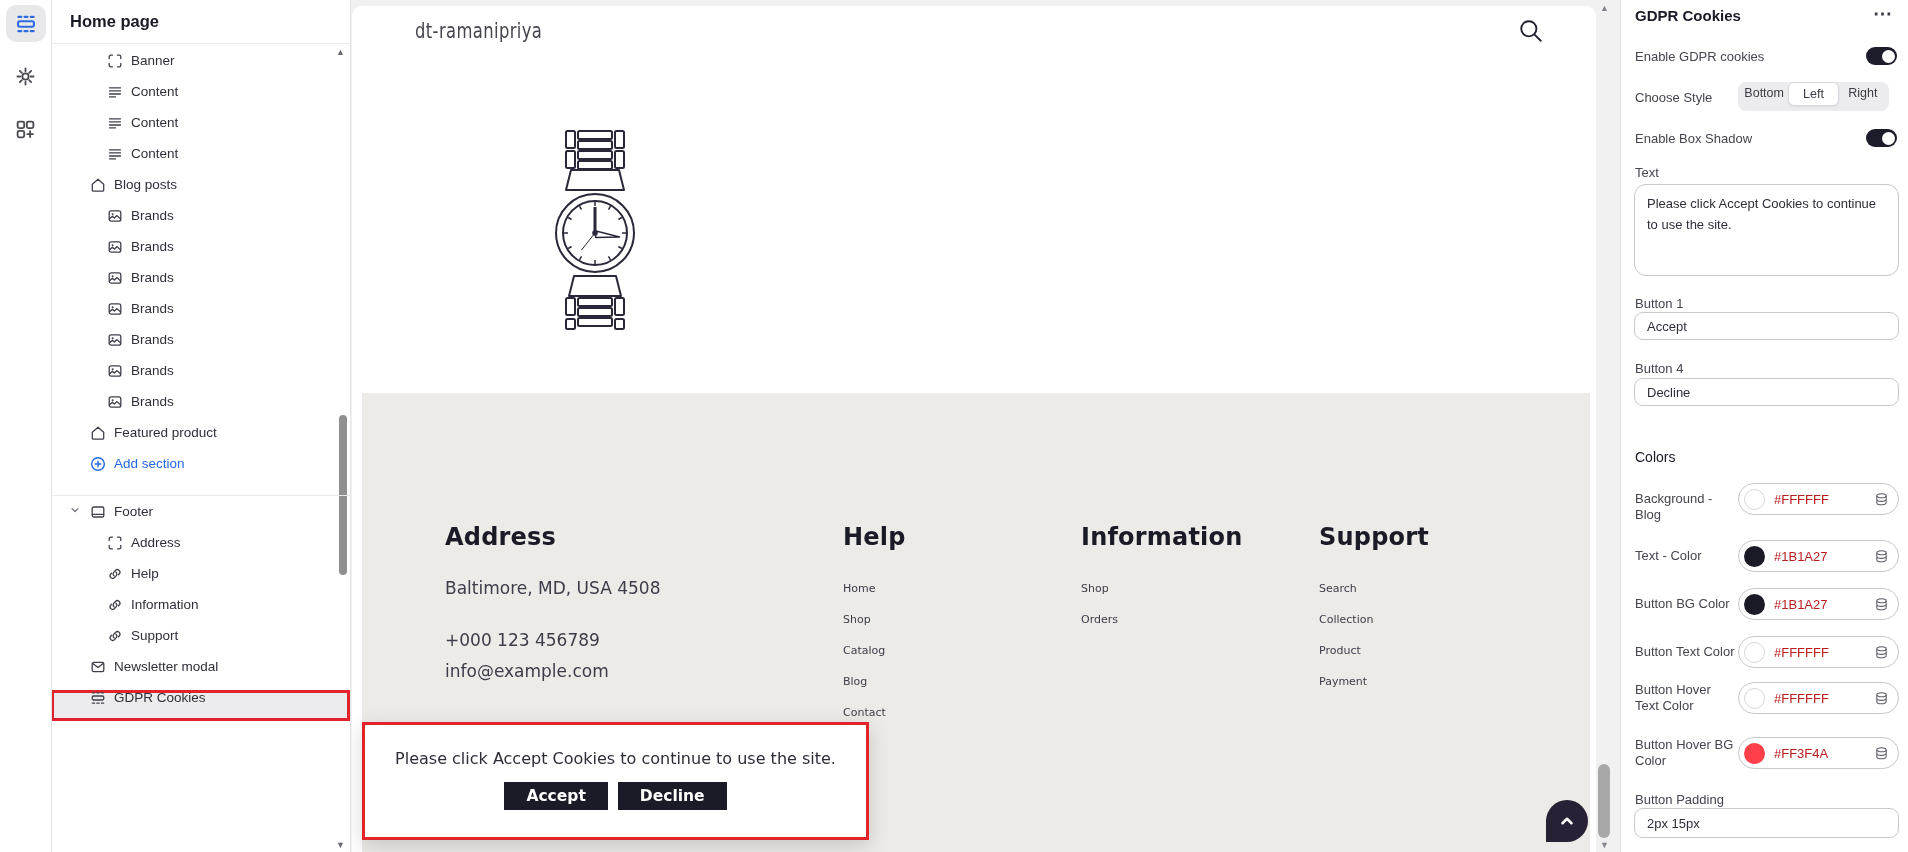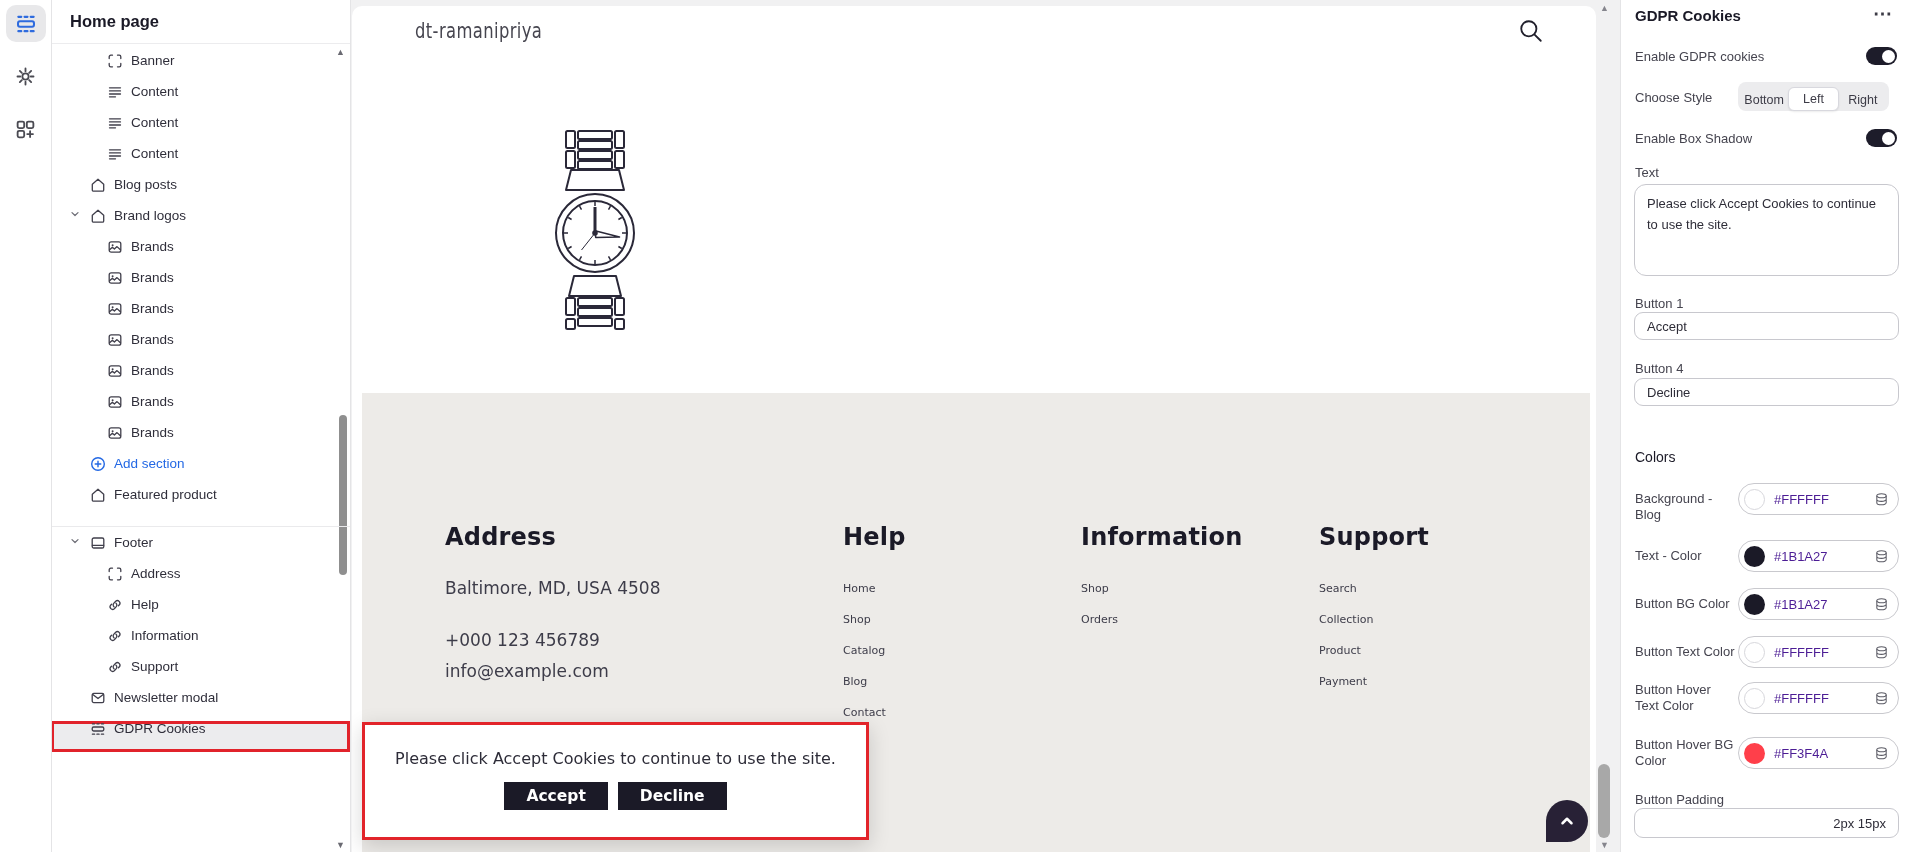--- a/index.html
+++ b/index.html
@@ -59,34 +59,34 @@
   .cv-arrow{position:absolute;left:4px;font-size:9px;color:#85858d;line-height:9px}
 
   
   .panel{position:absolute;left:1620px;top:0;width:288px;height:852px;background:#fff;border-left:1px solid #e4e4e6;z-index:4}
   .p-title{position:absolute;left:14px;top:7px;font-size:15px;font-weight:700;color:#1a1926}
   .p-more{position:absolute;right:16px;top:2px;font-size:19px;font-weight:700;color:#3c3b46;cursor:pointer;letter-spacing:1px}
   .p-label{position:absolute;left:14px;font-size:13px;color:#45444f;line-height:16px}
   .tg{position:absolute;right:12px;width:31px;height:18px;border-radius:10px;background:#1d1c2a;cursor:pointer}
   .tg::after{content:"";position:absolute;right:2.5px;top:2.5px;width:13px;height:13px;border-radius:50%;background:#fff}
   .seg{position:absolute;left:117px;top:82px;width:151px;height:29px;background:#ececee;border-radius:8px;
-       display:flex;align-items:flex-end;padding:0 2px;box-sizing:border-box}
+       display:flex;align-items:flex-start;padding:0 2px;box-sizing:border-box}
   .seg-btn{flex:1;text-align:center;font-size:12.5px;color:#3c3b46;padding:4px 0;cursor:pointer;border-radius:6px}
   .seg-btn.on{background:#fff;border:1px solid #d8d8de;box-shadow:0 1px 2px rgba(0,0,0,.08)}
   .p-area{position:absolute;left:13px;right:10px;top:184px;height:92px;border:1px solid #c8c8ce;border-radius:12px;
           padding:9px 12px;box-sizing:border-box;font-family:"Liberation Sans",sans-serif;font-size:13px;color:#2e2d38;line-height:1.6;resize:none;outline:none}
   .p-input{position:absolute;left:13px;right:10px;height:28px;border:1px solid #c8c8ce;border-radius:9px;
            padding:0 12px;box-sizing:border-box;font-family:"Liberation Sans",sans-serif;font-size:13px;color:#2e2d38;outline:none;width:265px}
   .p-sect{position:absolute;left:14px;font-size:14px;font-weight:400;color:#1a1926}
   .crow-label{position:absolute;left:14px;width:100px;font-size:13px;color:#45444f;line-height:16px}
   .pill{position:absolute;left:117px;right:10px;height:32px;border:1px solid #c9c9ce;border-radius:16px;
         display:flex;align-items:center;padding:0 9px 0 5px;box-sizing:border-box;cursor:pointer}
   .sw{width:21px;height:21px;border-radius:50%;flex:none}
   .sw.light{border:1px solid #d7d7dc;box-sizing:border-box}
-  .pill .pv{font-size:13px;color:#4c1d95;margin-left:9px;flex:1}
+  .pill .pv{font-size:13px;color:#b91c1c;margin-left:9px;flex:1}
 </style>
 </head>
 <body>
 
 <div class="rail">
   <div class="rail-btn active">
     <span>
       <svg width="22" height="22" viewBox="0 0 16 16" style="stroke:#2e6bde;fill:none;stroke-width:1.5;stroke-linecap:round;stroke-linejoin:round">
         <rect x="2.2" y="6" width="11.6" height="4" rx="1.4"></rect>
         <path d="M2.4 2.8h2.2M6.9 2.8h2.2M11.4 2.8h2.2M2.4 13.2h2.2M6.9 13.2h2.2M11.4 13.2h2.2"></path>
@@ -158,122 +158,109 @@
 
     <div class="row lv1">
       <span class="tic">
           <svg class="ic" width="16" height="16" viewBox="0 0 16 16">
             <path d="M2.3 7.3 8 2.3l5.7 5V13a1.2 1.2 0 0 1-1.2 1.2H3.5A1.2 1.2 0 0 1 2.3 13Z"></path>
           </svg>
         </span>
       <span class="lbl">Blog posts</span>
     </div>
 
+
+    <div class="row lv2">
+      <span class="tic">
+          <svg class="ic" width="16" height="16" viewBox="0 0 16 16">
+            <rect x="2.2" y="2.8" width="11.6" height="10.4" rx="2"></rect>
+            <circle cx="5.6" cy="6.2" r="1" fill="#403f4b" stroke="none"></circle>
+            <path d="M2.6 10.8l2.8-2.6 2 1.8 2.6-2.4 3.4 3.2"></path>
+          </svg>
+        </span>
+      <span class="lbl">Brands</span>
+    </div>
+    <div class="row lv2">
+      <span class="tic">
+          <svg class="ic" width="16" height="16" viewBox="0 0 16 16">
+            <rect x="2.2" y="2.8" width="11.6" height="10.4" rx="2"></rect>
+            <circle cx="5.6" cy="6.2" r="1" fill="#403f4b" stroke="none"></circle>
+            <path d="M2.6 10.8l2.8-2.6 2 1.8 2.6-2.4 3.4 3.2"></path>
+          </svg>
+        </span>
+      <span class="lbl">Brands</span>
+    </div>
+    <div class="row lv2">
+      <span class="tic">
+          <svg class="ic" width="16" height="16" viewBox="0 0 16 16">
+            <rect x="2.2" y="2.8" width="11.6" height="10.4" rx="2"></rect>
+            <circle cx="5.6" cy="6.2" r="1" fill="#403f4b" stroke="none"></circle>
+            <path d="M2.6 10.8l2.8-2.6 2 1.8 2.6-2.4 3.4 3.2"></path>
+          </svg>
+        </span>
+      <span class="lbl">Brands</span>
+    </div>
+    <div class="row lv2">
+      <span class="tic">
+          <svg class="ic" width="16" height="16" viewBox="0 0 16 16">
+            <rect x="2.2" y="2.8" width="11.6" height="10.4" rx="2"></rect>
+            <circle cx="5.6" cy="6.2" r="1" fill="#403f4b" stroke="none"></circle>
+            <path d="M2.6 10.8l2.8-2.6 2 1.8 2.6-2.4 3.4 3.2"></path>
+          </svg>
+        </span>
+      <span class="lbl">Brands</span>
+    </div>
+    <div class="row lv2">
+      <span class="tic">
+          <svg class="ic" width="16" height="16" viewBox="0 0 16 16">
+            <rect x="2.2" y="2.8" width="11.6" height="10.4" rx="2"></rect>
+            <circle cx="5.6" cy="6.2" r="1" fill="#403f4b" stroke="none"></circle>
+            <path d="M2.6 10.8l2.8-2.6 2 1.8 2.6-2.4 3.4 3.2"></path>
+          </svg>
+        </span>
+      <span class="lbl">Brands</span>
+    </div>
+    <div class="row lv2">
+      <span class="tic">
+          <svg class="ic" width="16" height="16" viewBox="0 0 16 16">
+            <rect x="2.2" y="2.8" width="11.6" height="10.4" rx="2"></rect>
+            <circle cx="5.6" cy="6.2" r="1" fill="#403f4b" stroke="none"></circle>
+            <path d="M2.6 10.8l2.8-2.6 2 1.8 2.6-2.4 3.4 3.2"></path>
+          </svg>
+        </span>
+      <span class="lbl">Brands</span>
+    </div>
+    <div class="row lv2">
+      <span class="tic">
+          <svg class="ic" width="16" height="16" viewBox="0 0 16 16">
+            <rect x="2.2" y="2.8" width="11.6" height="10.4" rx="2"></rect>
+            <circle cx="5.6" cy="6.2" r="1" fill="#403f4b" stroke="none"></circle>
+            <path d="M2.6 10.8l2.8-2.6 2 1.8 2.6-2.4 3.4 3.2"></path>
+          </svg>
+        </span>
+      <span class="lbl">Brands</span>
+    </div>
+
     <div class="row lv1">
-      <span class="chev">
-          <svg width="12" height="12" viewBox="0 0 16 16" style="stroke:#6b6b74;fill:none;stroke-width:1.6;stroke-linecap:round;stroke-linejoin:round">
-            <path d="M4 6.2 8 10l4-3.8"></path>
-          </svg>
-        </span>
       <span class="tic">
           <svg class="ic" width="16" height="16" viewBox="0 0 16 16">
             <path d="M2.3 7.3 8 2.3l5.7 5V13a1.2 1.2 0 0 1-1.2 1.2H3.5A1.2 1.2 0 0 1 2.3 13Z"></path>
           </svg>
         </span>
-      <span class="lbl">Brand logos</span>
-    </div>
-
-    <div class="row lv2">
-      <span class="tic">
-          <svg class="ic" width="16" height="16" viewBox="0 0 16 16">
-            <rect x="2.2" y="2.8" width="11.6" height="10.4" rx="2"></rect>
-            <circle cx="5.6" cy="6.2" r="1" fill="#403f4b" stroke="none"></circle>
-            <path d="M2.6 10.8l2.8-2.6 2 1.8 2.6-2.4 3.4 3.2"></path>
-          </svg>
-        </span>
-      <span class="lbl">Brands</span>
-    </div>
-    <div class="row lv2">
-      <span class="tic">
-          <svg class="ic" width="16" height="16" viewBox="0 0 16 16">
-            <rect x="2.2" y="2.8" width="11.6" height="10.4" rx="2"></rect>
-            <circle cx="5.6" cy="6.2" r="1" fill="#403f4b" stroke="none"></circle>
-            <path d="M2.6 10.8l2.8-2.6 2 1.8 2.6-2.4 3.4 3.2"></path>
-          </svg>
-        </span>
-      <span class="lbl">Brands</span>
-    </div>
-    <div class="row lv2">
-      <span class="tic">
-          <svg class="ic" width="16" height="16" viewBox="0 0 16 16">
-            <rect x="2.2" y="2.8" width="11.6" height="10.4" rx="2"></rect>
-            <circle cx="5.6" cy="6.2" r="1" fill="#403f4b" stroke="none"></circle>
-            <path d="M2.6 10.8l2.8-2.6 2 1.8 2.6-2.4 3.4 3.2"></path>
-          </svg>
-        </span>
-      <span class="lbl">Brands</span>
-    </div>
-    <div class="row lv2">
-      <span class="tic">
-          <svg class="ic" width="16" height="16" viewBox="0 0 16 16">
-            <rect x="2.2" y="2.8" width="11.6" height="10.4" rx="2"></rect>
-            <circle cx="5.6" cy="6.2" r="1" fill="#403f4b" stroke="none"></circle>
-            <path d="M2.6 10.8l2.8-2.6 2 1.8 2.6-2.4 3.4 3.2"></path>
-          </svg>
-        </span>
-      <span class="lbl">Brands</span>
-    </div>
-    <div class="row lv2">
-      <span class="tic">
-          <svg class="ic" width="16" height="16" viewBox="0 0 16 16">
-            <rect x="2.2" y="2.8" width="11.6" height="10.4" rx="2"></rect>
-            <circle cx="5.6" cy="6.2" r="1" fill="#403f4b" stroke="none"></circle>
-            <path d="M2.6 10.8l2.8-2.6 2 1.8 2.6-2.4 3.4 3.2"></path>
-          </svg>
-        </span>
-      <span class="lbl">Brands</span>
-    </div>
-    <div class="row lv2">
-      <span class="tic">
-          <svg class="ic" width="16" height="16" viewBox="0 0 16 16">
-            <rect x="2.2" y="2.8" width="11.6" height="10.4" rx="2"></rect>
-            <circle cx="5.6" cy="6.2" r="1" fill="#403f4b" stroke="none"></circle>
-            <path d="M2.6 10.8l2.8-2.6 2 1.8 2.6-2.4 3.4 3.2"></path>
-          </svg>
-        </span>
-      <span class="lbl">Brands</span>
-    </div>
-    <div class="row lv2">
-      <span class="tic">
-          <svg class="ic" width="16" height="16" viewBox="0 0 16 16">
-            <rect x="2.2" y="2.8" width="11.6" height="10.4" rx="2"></rect>
-            <circle cx="5.6" cy="6.2" r="1" fill="#403f4b" stroke="none"></circle>
-            <path d="M2.6 10.8l2.8-2.6 2 1.8 2.6-2.4 3.4 3.2"></path>
-          </svg>
-        </span>
-      <span class="lbl">Brands</span>
+      <span class="lbl">Featured product</span>
     </div>
 
     <div class="row lv1 accent">
       <span class="tic">
           <svg width="16" height="16" viewBox="0 0 16 16" style="stroke:#2368e4;fill:none;stroke-width:1.4;stroke-linecap:round">
             <circle cx="8" cy="8" r="6.3"></circle>
             <path d="M8 5.2v5.6M5.2 8h5.6"></path>
           </svg>
         </span>
       <span class="lbl">Add section</span>
-    </div>
-
-    <div class="row lv1">
-      <span class="tic">
-          <svg class="ic" width="16" height="16" viewBox="0 0 16 16">
-            <path d="M2.3 7.3 8 2.3l5.7 5V13a1.2 1.2 0 0 1-1.2 1.2H3.5A1.2 1.2 0 0 1 2.3 13Z"></path>
-          </svg>
-        </span>
-      <span class="lbl">Featured product</span>
     </div>
 
     <div class="tree-div"></div>
 
     <div class="row lv1">
       <span class="chev">
           <svg width="12" height="12" viewBox="0 0 16 16" style="stroke:#6b6b74;fill:none;stroke-width:1.6;stroke-linecap:round;stroke-linejoin:round">
             <path d="M4 6.2 8 10l4-3.8"></path>
           </svg>
         </span>
@@ -532,14 +519,14 @@
     <span class="pv">#FF3F4A</span>
     <span>
         <svg width="15" height="15" viewBox="0 0 16 16" style="stroke:#5a5a64;fill:none;stroke-width:1.1">
           <ellipse cx="8" cy="4" rx="5" ry="2.2"></ellipse>
           <path d="M3 4v7.5c0 1.2 2.2 2.2 5 2.2s5-1 5-2.2V4M3 7.8c0 1.2 2.2 2.2 5 2.2s5-1 5-2.2"></path>
         </svg>
       </span>
   </div>
 
   <div class="p-label" style="top:792px">Button Padding</div>
-  <input class="p-input" style="top: 808px; height: 30px; text-align: right;" value="2px 15px">
+  <input class="p-input" style="top: 808px; height: 30px;" value="2px 15px">
 </div>
 
 </body></html>

